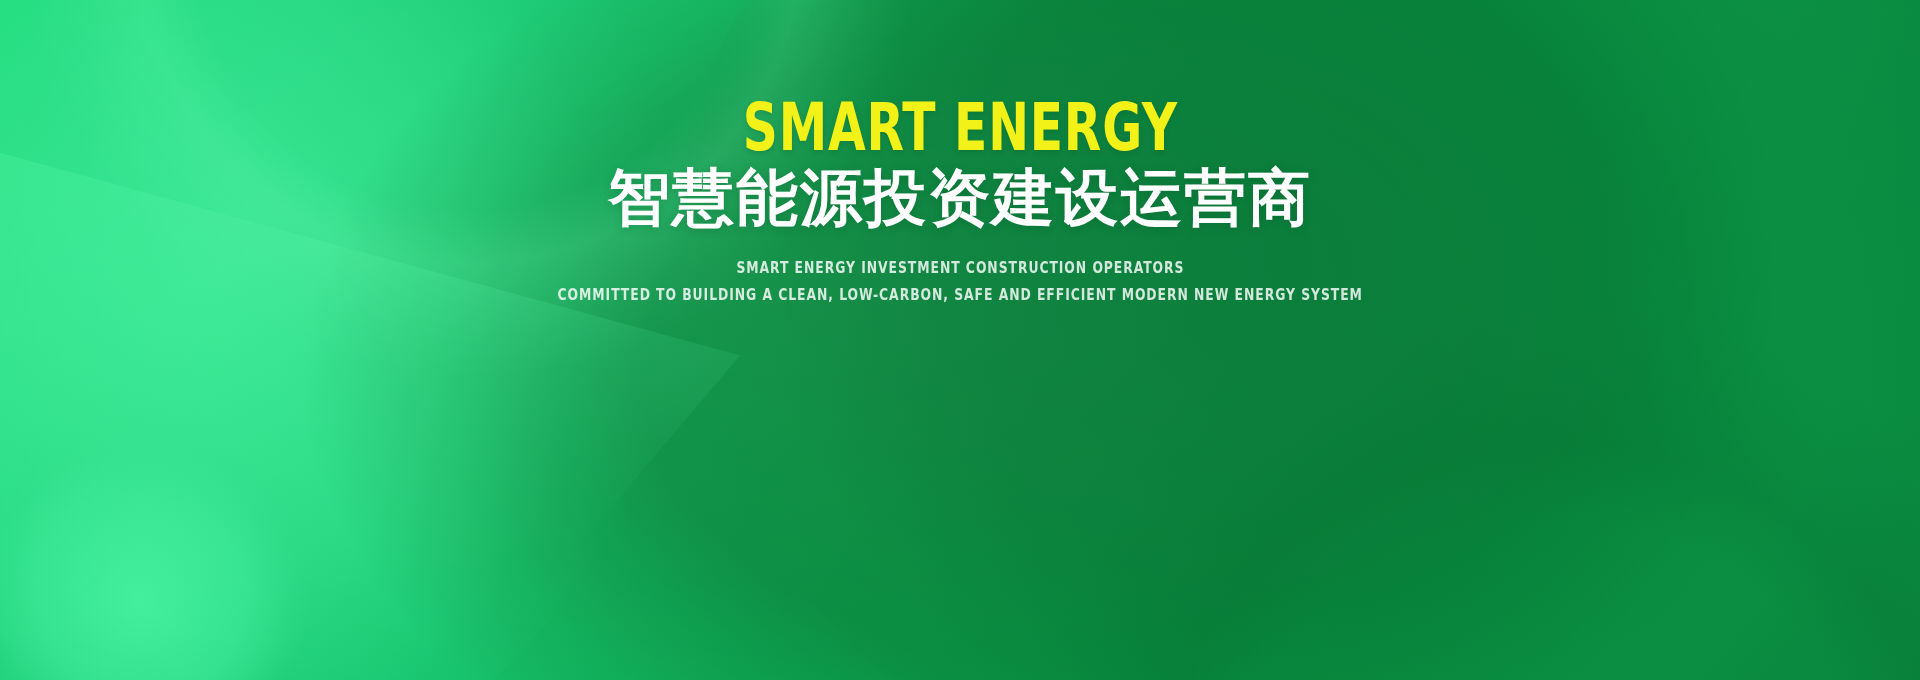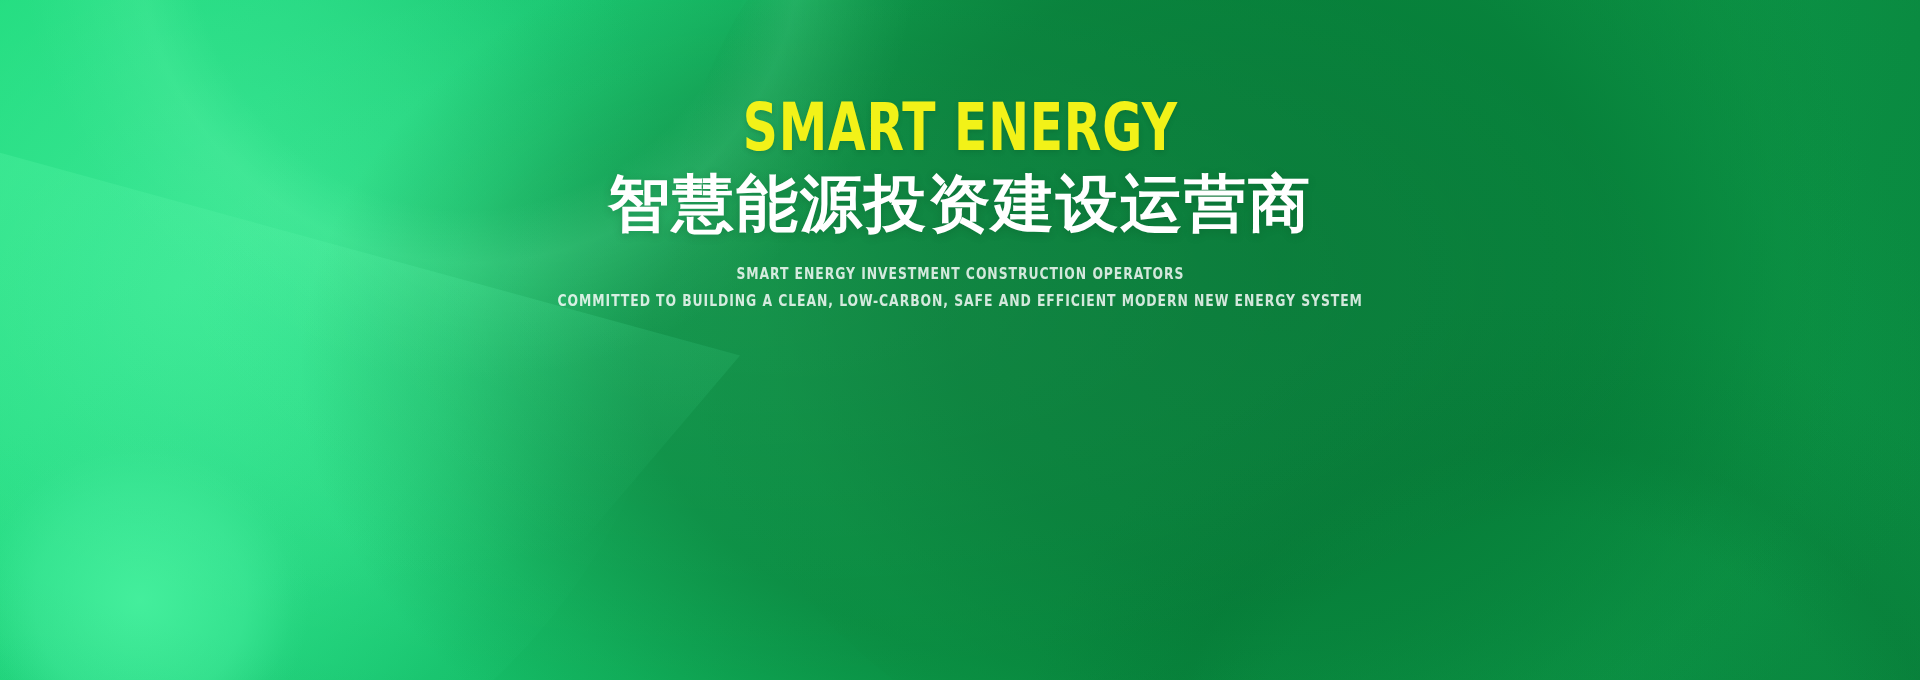--- a/index.html
+++ b/index.html
@@ -158,21 +158,21 @@
     letter-spacing: 1px;
     color: #f2f218;
     font-family: "DejaVu Sans Condensed", "Liberation Sans Narrow", "Liberation Sans", sans-serif;
     transform: scaleX(0.82);
     transform-origin: center;
     white-space: nowrap;
     text-shadow: 0 2px 6px rgba(0,60,25,0.18);
   }
 
   .title-cn {
-    margin-top: 10px;
+    margin-top: 4px;
     font-size: 62px;
     line-height: 1.05;
     font-weight: 700;
     letter-spacing: 2px;
     color: #ffffff;
     white-space: nowrap;
     text-shadow: 0 2px 8px rgba(0,60,25,0.22);
   }
 
   .subtitle-cn {

